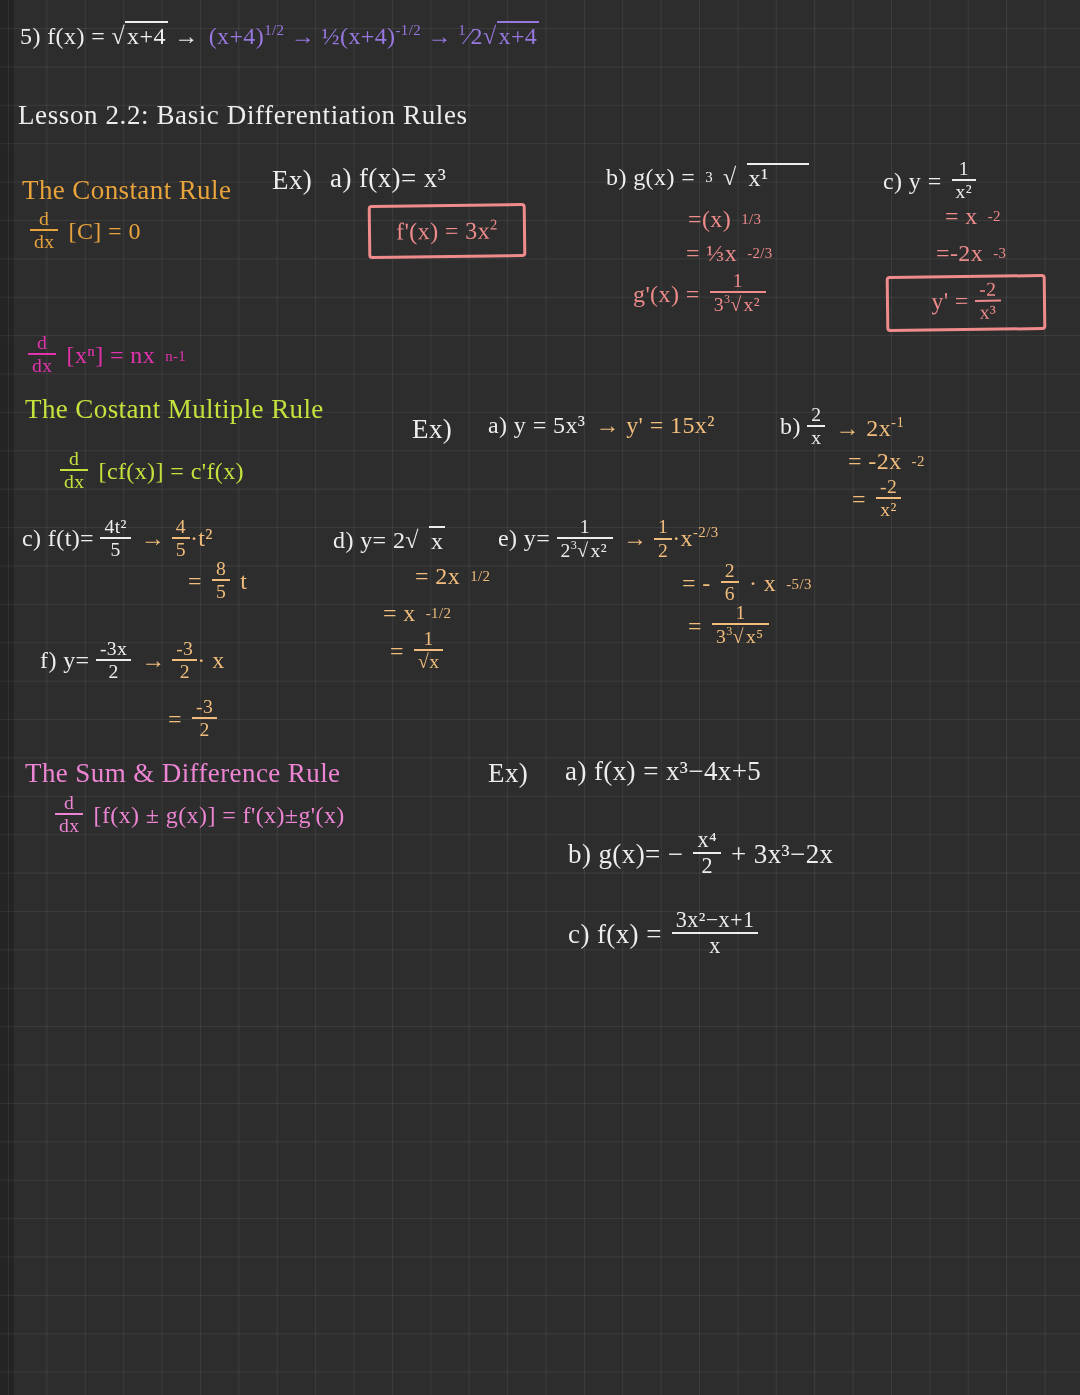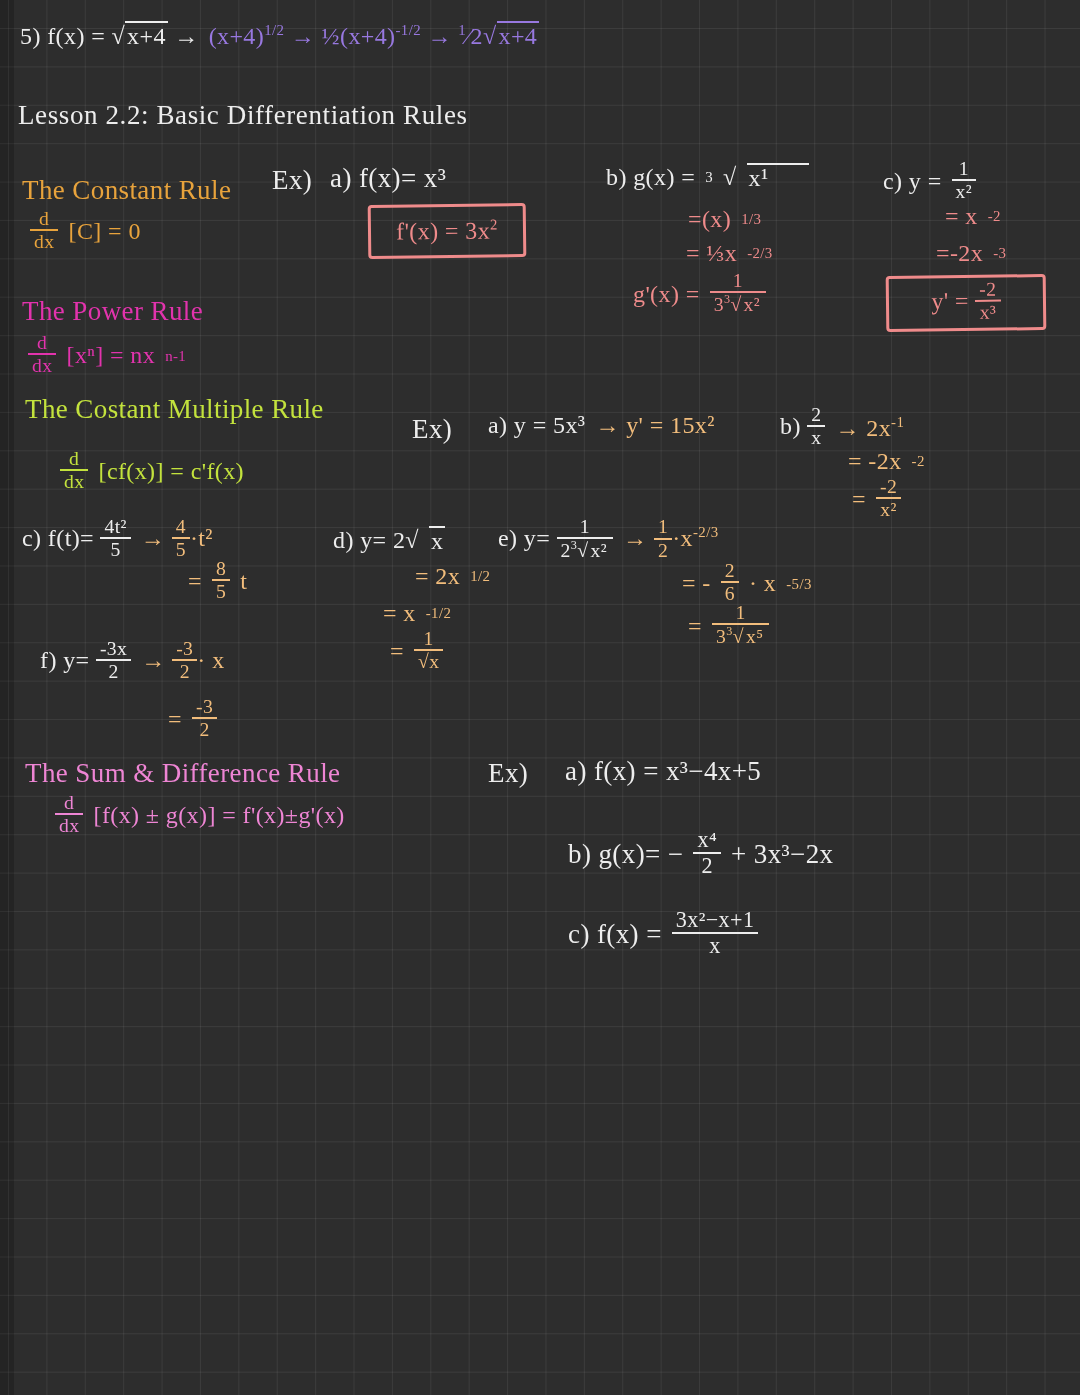--- a/index.html
+++ b/index.html
@@ -81,21 +81,20 @@
   <div class="t white" style="left:883px; top:160px;">c) y = <f>
         <n>1</n>
         <d>x²</d>
       </f></div>
   <div class="t salmon" style="left:945px; top:203px;">= x<sup>-2</sup></div>
   <div class="t salmon" style="left:936px; top:240px;">=-2x<sup>-3</sup></div>
   <div class="box salmon" style="left:886px; top:275px; width:154px; height:50px;">
     <span>y' = <f><n>-2</n><d>x³</d></f></span>
   </div>
 
-  <div class="t hd magenta" style="left:22px; top:296px;">The Power Rule</div>
   <div class="t magenta" style="left:28px; top:334px;"><f>
         <n>d</n>
         <d>dx</d>
       </f>[xⁿ] = nx<sup>n-1</sup></div>
 
   <div class="t hd green" style="left:25px; top:394px;text-align:center;">The Costant Multiple Rule</div>
   <div class="t green" style="left:60px; top:450px;"><f>
         <n>d</n>
         <d>dx</d>
       </f> [cf(x)] = c'f(x)</div>

